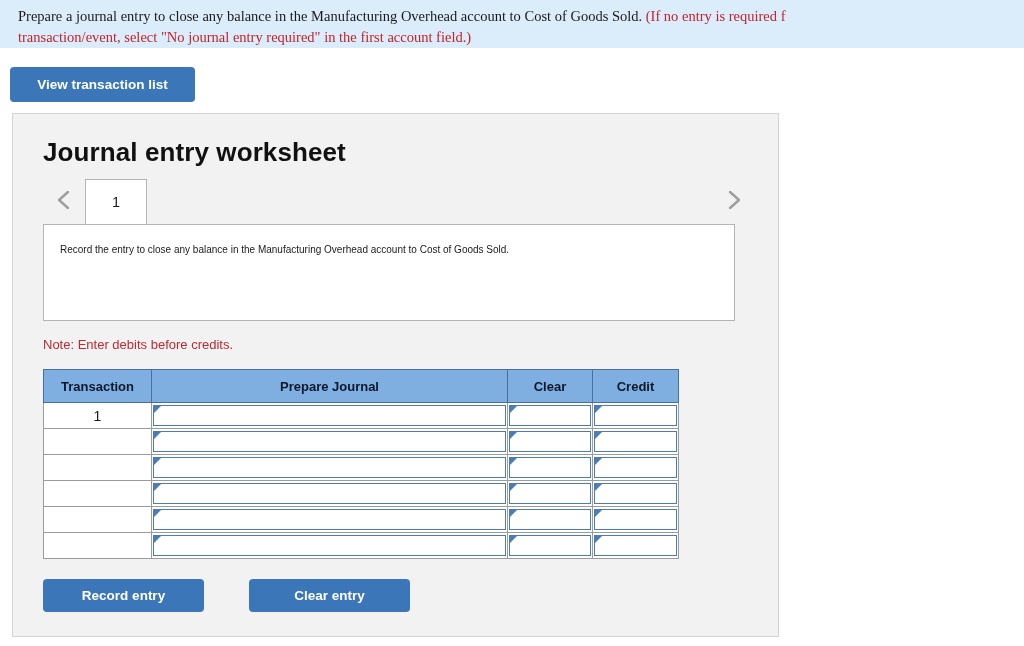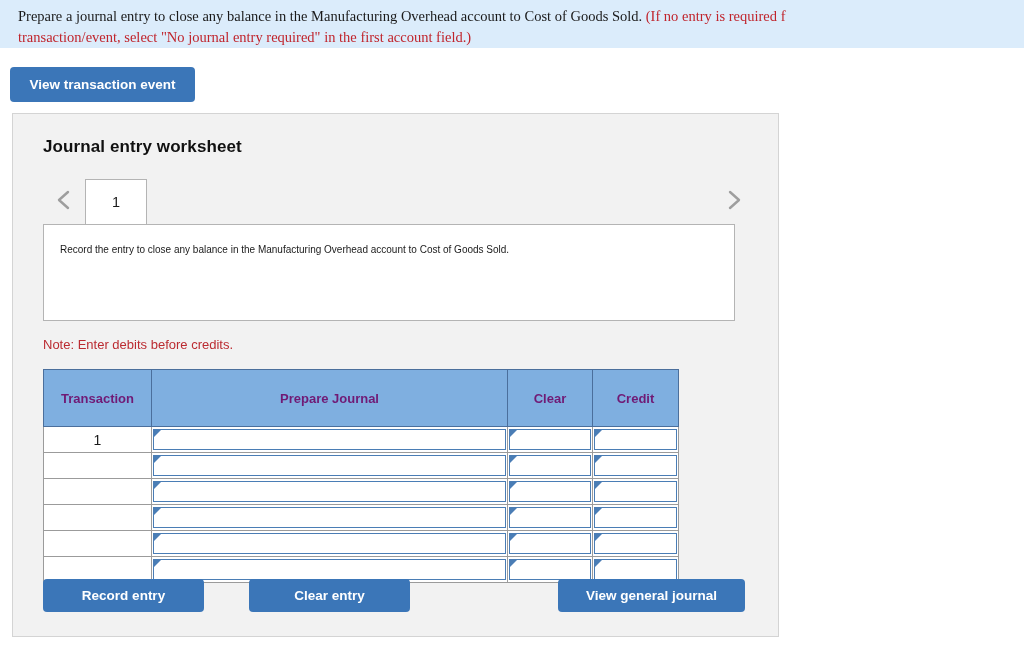--- a/index.html
+++ b/index.html
@@ -74,21 +74,21 @@
     height: 524px;
     background: #f2f2f2;
     border: 1px solid #d4d4d4;
     box-sizing: border-box;
   }
 
   .panel-title {
     position: absolute;
     left: 30px;
     top: 23px;
-    font-size: 17px;
+    font-size: 26px;
     font-weight: bold;
     color: #111111;
     letter-spacing: 0.1px;
   }
 
   
   .tabstrip {
     position: absolute;
     left: 30px;
     top: 63px;
@@ -155,25 +155,25 @@
   .jtable {
     position: absolute;
     left: 30px;
     top: 255px;
     border-collapse: collapse;
     table-layout: fixed;
   }
   .jtable th {
     background: #7fafe0;
     border: 1px solid #4b6f9c;
-    color: #701a75;
+    color: #0f172a;
     font-size: 13px;
     font-weight: bold;
     height: 24px;
-    padding: 16px;
+    padding: 4px;
     text-align: center;
   }
   .jtable td {
     border: 1px solid #9b9b9b;
     background: #ffffff;
     padding: 0;
     height: 25px;
   }
   .col-tx   { width: 108px; }
   .col-gj   { width: 356px; }
@@ -233,21 +233,21 @@
   }
 </style>
 </head>
 <body>
 
 <div class="banner">
   <div class="banner-text"><span>Prepare a journal entry to close any balance in the Manufacturing Overhead account to Cost of Goods Sold. </span><span class="banner-red">(If no entry is required f</span></div>
   <div class="banner-text banner-line2 banner-red">transaction/event, select "No journal entry required" in the first account field.)</div>
 </div>
 
-<button class="btn btn-view-transaction">View transaction event</button>
+<button class="btn btn-view-transaction">View transaction list</button>
 
 <div class="panel">
 
   <div class="panel-title">Journal entry worksheet</div>
 
   <div class="tabstrip">
     <div class="chev chev-left">
       <svg width="26" height="30" viewBox="0 0 26 30">
         <polyline points="17,7 8,15 17,23" fill="none" stroke="#9e9e9e" stroke-width="2.4" stroke-linecap="round" stroke-linejoin="round"></polyline>
       </svg>
@@ -352,15 +352,14 @@
         </td>
         <td class="td-field">
           <div class="cell-input"></div>
         </td>
       </tr>
     </tbody>
   </table>
 
   <button class="btn btn-clear">Clear entry</button>
   <button class="btn btn-record">Record entry</button>
-  <button class="btn btn-viewjournal">View general journal</button>
 
 </div>
 
 </body></html>

